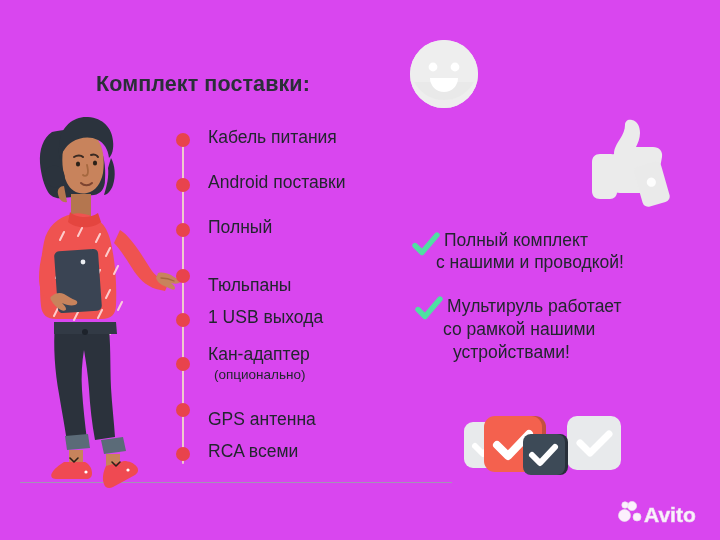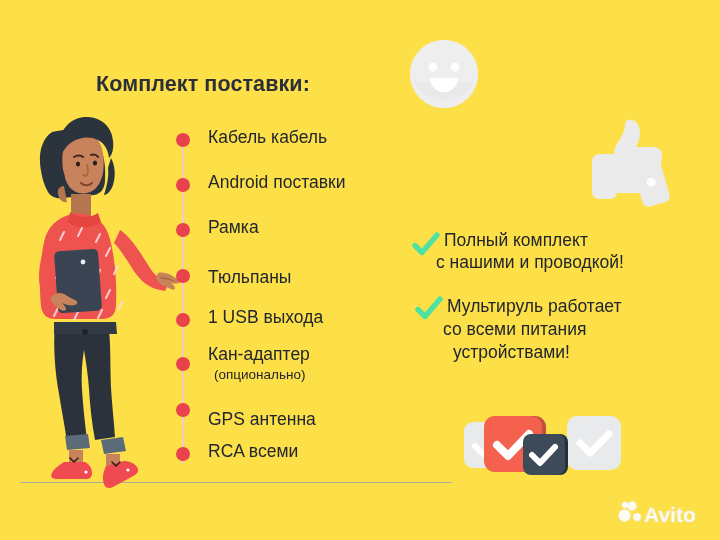--- a/index.html
+++ b/index.html
@@ -5,21 +5,21 @@
 <style>
   html, body {
     margin: 0;
     padding: 0;
     background: #ffffff;
   }
   #page {
     position: relative;
     width: 720px;
     height: 540px;
-    background: #fde047;
+    background: #d946ef;
     overflow: hidden;
     font-family: "Liberation Sans", "DejaVu Sans", sans-serif;
     -webkit-font-smoothing: antialiased;
   }
 
   
   .deco-smiley {
     position: absolute;
     left: 408px;
     top: 38px;
@@ -252,36 +252,36 @@
     </svg>
   </div>
 
   <div class="title">Комплект поставки:</div>
 
   <div class="list">
     <div class="list-rail"></div>
 
     <div class="list-item" style="top:0px">
       <span class="dot" style="top:5px"></span>
-      <span class="li-text" style="top:0px">Кабель кабель</span>
+      <span class="li-text" style="top:0px">Кабель питания</span>
     </div>
 
     <div class="list-item" style="top:45px">
       <span class="dot" style="top:5px"></span>
       <span class="li-text" style="top:0px">Android поставки</span>
     </div>
 
     <div class="list-item" style="top:90px">
       <span class="dot" style="top:5px"></span>
-      <span class="li-text" style="top:0px">Рамка</span>
+      <span class="li-text" style="top:0px">Полный</span>
     </div>
 
     <div class="list-item" style="top:136px">
       <span class="dot" style="top:5px"></span>
-      <span class="li-text" style="top:4px">Тюльпаны</span>
+      <span class="li-text" style="top:12px">Тюльпаны</span>
     </div>
 
     <div class="list-item" style="top:180px">
       <span class="dot" style="top:5px"></span>
       <span class="li-text" style="top:0px">1 USB выхода</span>
     </div>
 
     <div class="list-item" style="top:217px">
       <span class="dot" style="top:12px"></span>
       <span class="li-text" style="top:0px">Кан-адаптер</span>
@@ -309,21 +309,21 @@
     <span class="ftext" style="top:20px; left:24px">с нашими и проводкой!</span>
   </div>
 
   <div class="feature" style="left:415px; top:296px;">
     <span class="check">
       <svg viewBox="0 0 28 26" width="28" height="26">
         <path d="M3 13.5l7 7L25 3" stroke="#4fe0a2" stroke-width="5.4" fill="none" stroke-linecap="round" stroke-linejoin="round"></path>
       </svg>
     </span>
     <span class="ftext" style="top:0px; left:32px">Мультируль работает</span>
-    <span class="ftext" style="top:23px; left:28px">со всеми питания</span>
+    <span class="ftext" style="top:23px; left:28px">со рамкой нашими</span>
     <span class="ftext" style="top:46px; left:38px">устройствами!</span>
   </div>
 
   <div class="cards">
     <svg viewBox="0 0 160 76" width="160" height="76">
 
       <g>
         <rect x="2" y="12" width="46" height="46" rx="9" fill="#e8eaec"></rect>
         <path d="M13 36l8 8 16-16" stroke="#ffffff" stroke-width="6" fill="none" stroke-linecap="round" stroke-linejoin="round"></path>
       </g>

